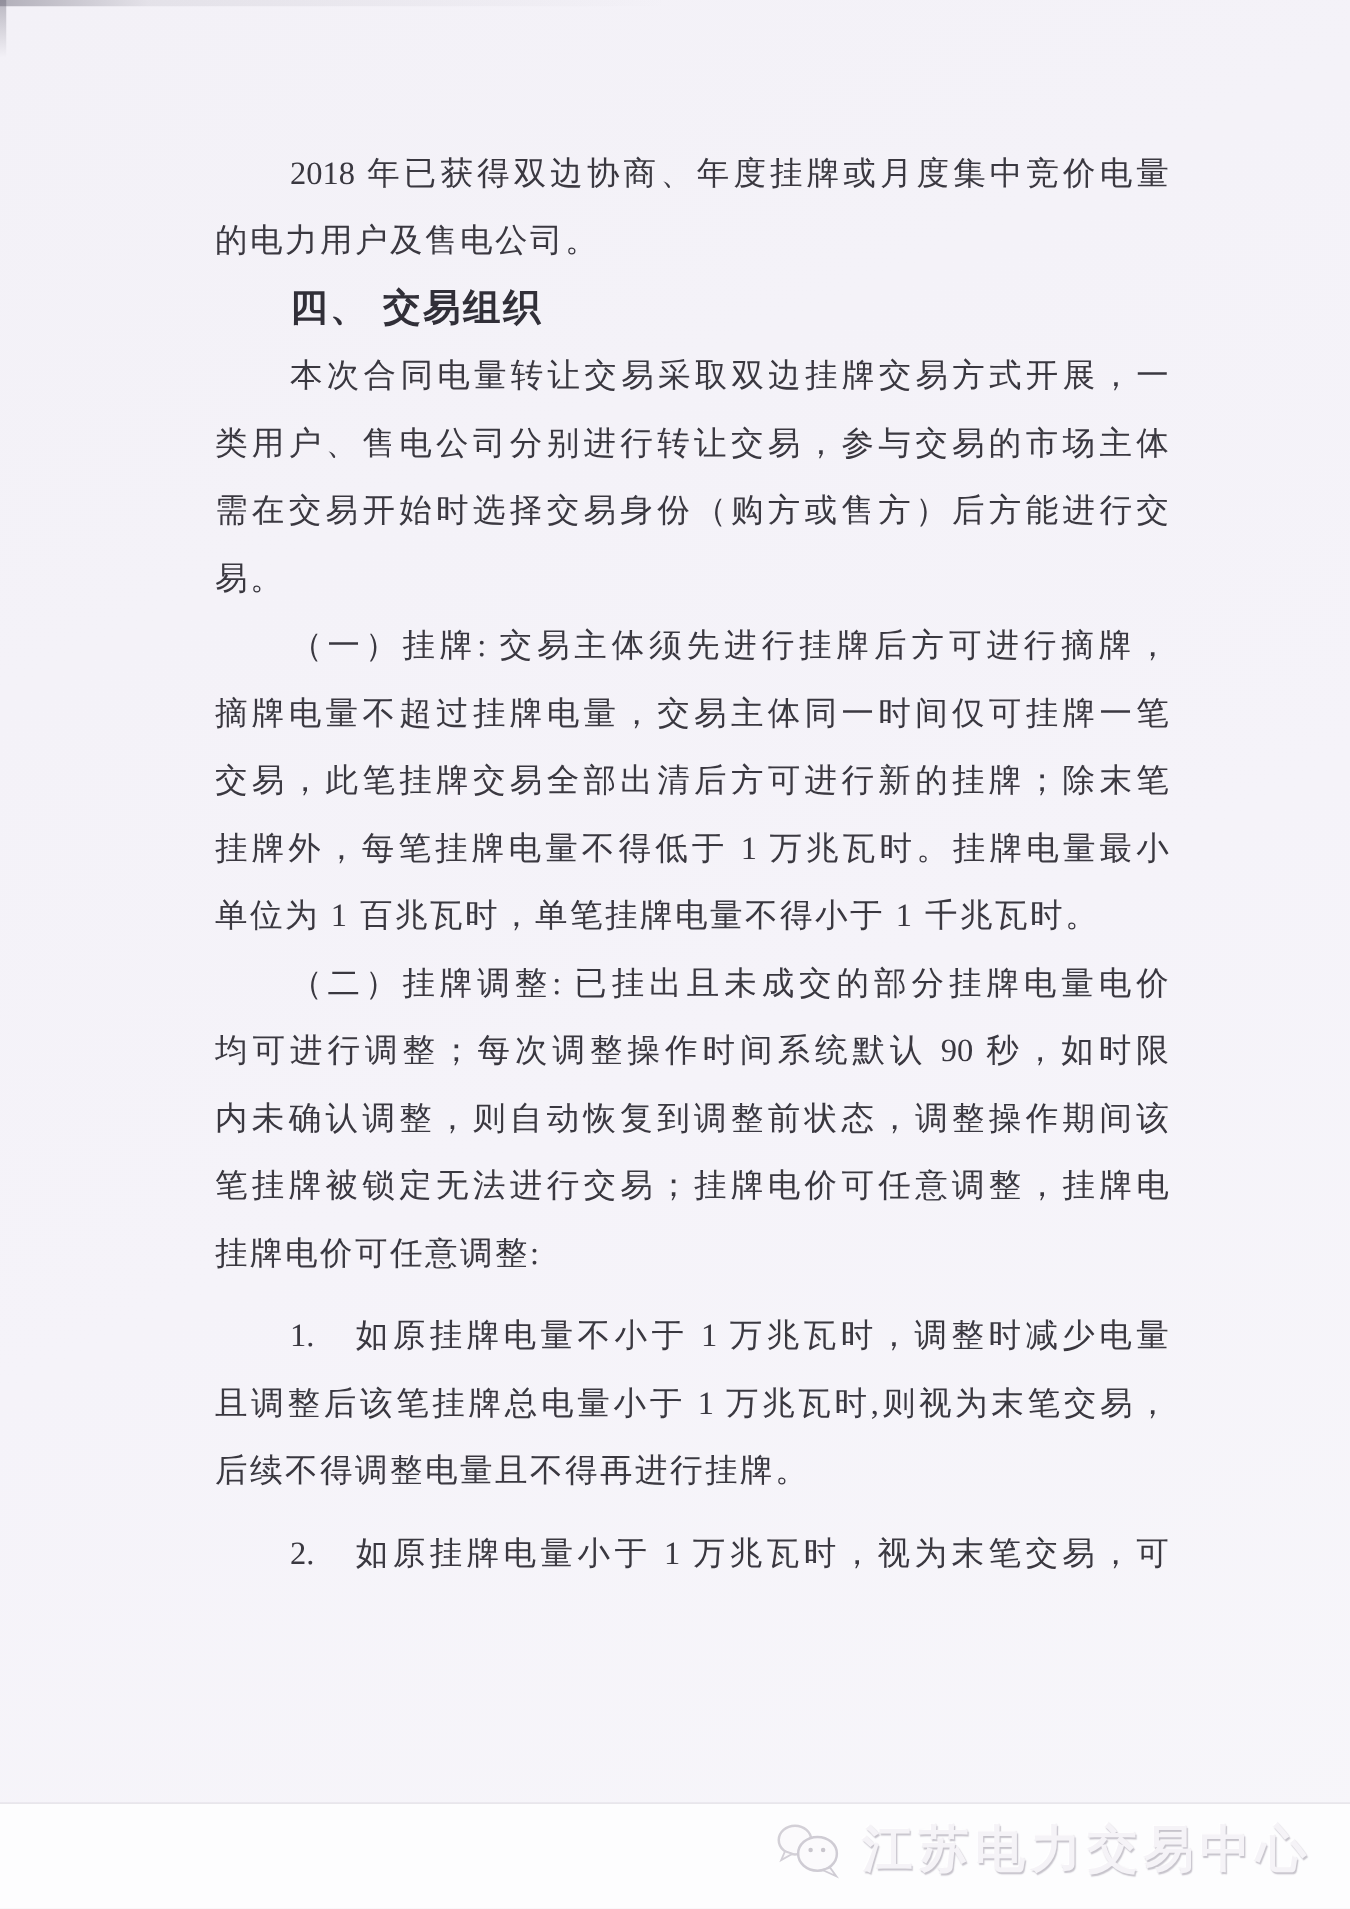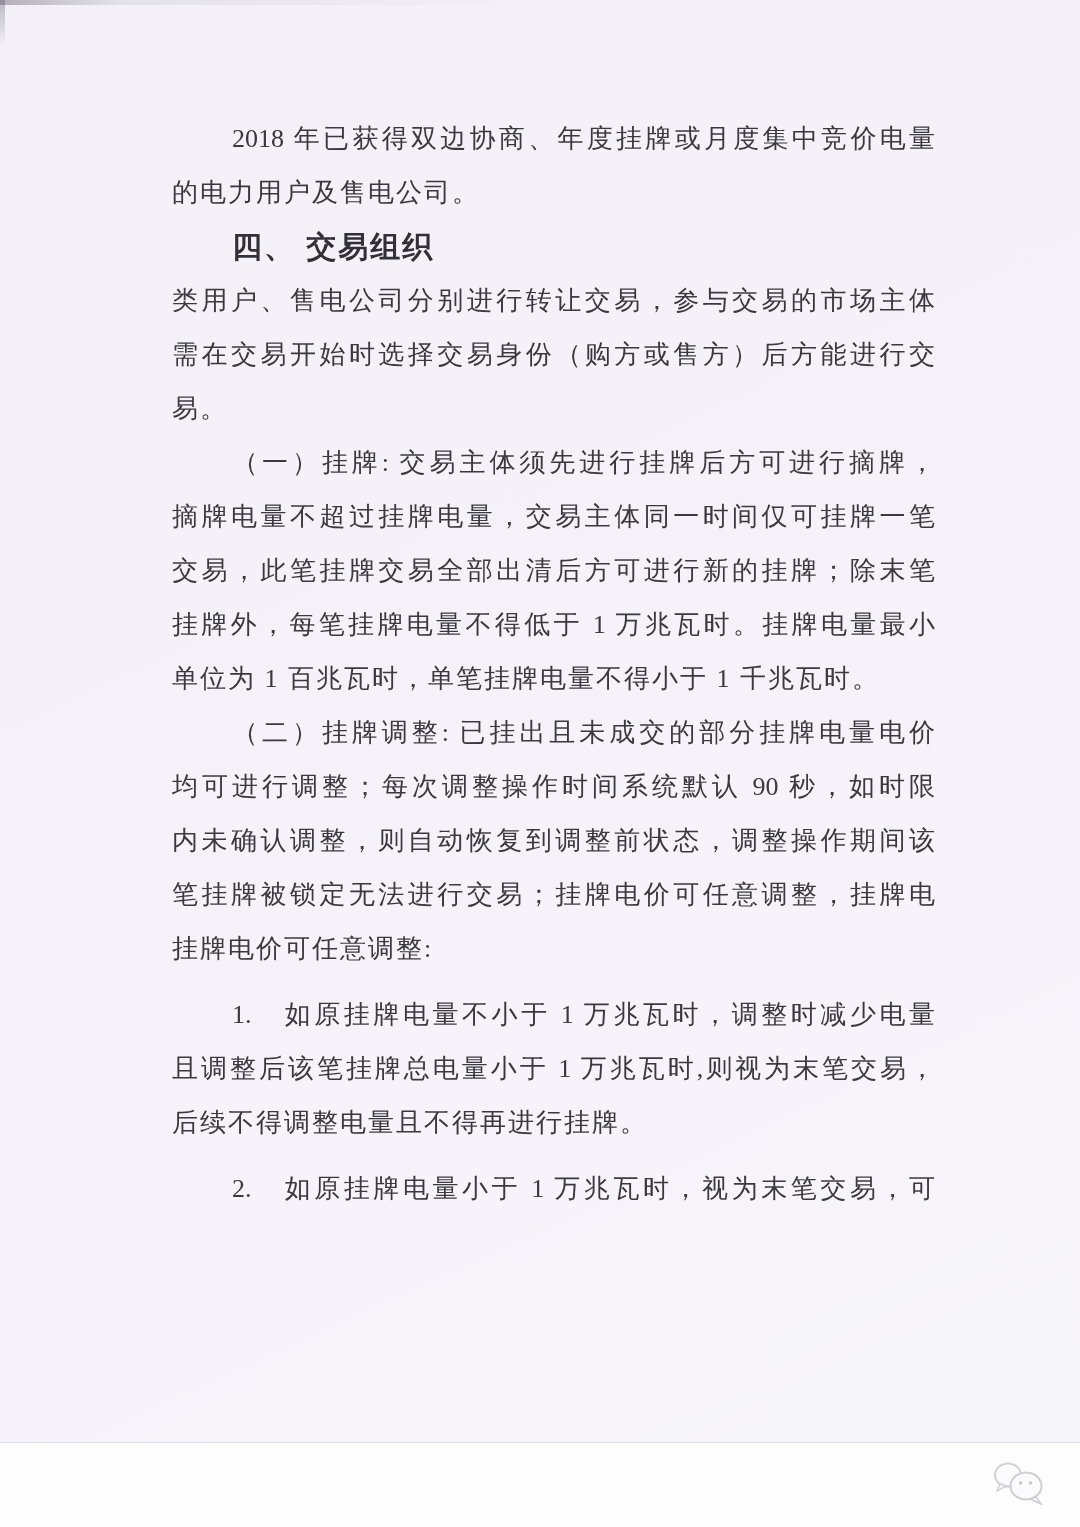--- a/index.html
+++ b/index.html
@@ -77,20 +77,21 @@
 
 <div class="page">
 
   <div class="scan-artifacts"></div>
   <div class="bottom-strip"></div>
 
   <div class="doc">
       <div class="line fill indent">2018 年已获得双边协商、年度挂牌或月度集中竞价电量</div>
       <div class="line">的电力用户及售电公司。</div>
       <div class="line heading indent">四、 交易组织</div>
+      <div class="line fill indent">本次合同电量转让交易采取双边挂牌交易方式开展，一</div>
       <div class="line fill">类用户、售电公司分别进行转让交易，参与交易的市场主体</div>
       <div class="line fill">需在交易开始时选择交易身份（购方或售方）后方能进行交</div>
       <div class="line">易。</div>
       <div class="line fill indent">（一）挂牌: 交易主体须先进行挂牌后方可进行摘牌，</div>
       <div class="line fill">摘牌电量不超过挂牌电量，交易主体同一时间仅可挂牌一笔</div>
       <div class="line fill">交易，此笔挂牌交易全部出清后方可进行新的挂牌；除末笔</div>
       <div class="line fill">挂牌外，每笔挂牌电量不得低于 1 万兆瓦时。挂牌电量最小</div>
       <div class="line">单位为 1 百兆瓦时，单笔挂牌电量不得小于 1 千兆瓦时。</div>
       <div class="line fill indent">（二）挂牌调整: 已挂出且未成交的部分挂牌电量电价</div>
       <div class="line fill">均可进行调整；每次调整操作时间系统默认 90 秒，如时限</div>
@@ -105,15 +106,16 @@
 
   <div class="watermark">
     <svg class="wechat-icon" viewBox="0 0 58 48" fill="none" xmlns="http://www.w3.org/2000/svg">
       <ellipse cx="16" cy="16" rx="13" ry="11.5" fill="#fbfafc" stroke="#d3d0d7" stroke-width="2"></ellipse>
       <path d="M8 25 L5 32 L14 27 Z" fill="#fbfafc" stroke="#d3d0d7" stroke-width="1.5"></path>
       <ellipse cx="34" cy="27" rx="15.5" ry="13.5" fill="#fbfafc" stroke="#cfccd4" stroke-width="2"></ellipse>
       <path d="M44 38 L49 45 L38 40 Z" fill="#fbfafc" stroke="#cfccd4" stroke-width="1.5"></path>
       <circle cx="28.5" cy="24" r="1.8" fill="#c9c6cd"></circle>
       <circle cx="38.5" cy="24" r="1.8" fill="#c9c6cd"></circle>
     </svg>
+    <span class="watermark-label">江苏电力交易中心</span>
   </div>
 
 </div>
 
 </body></html>

